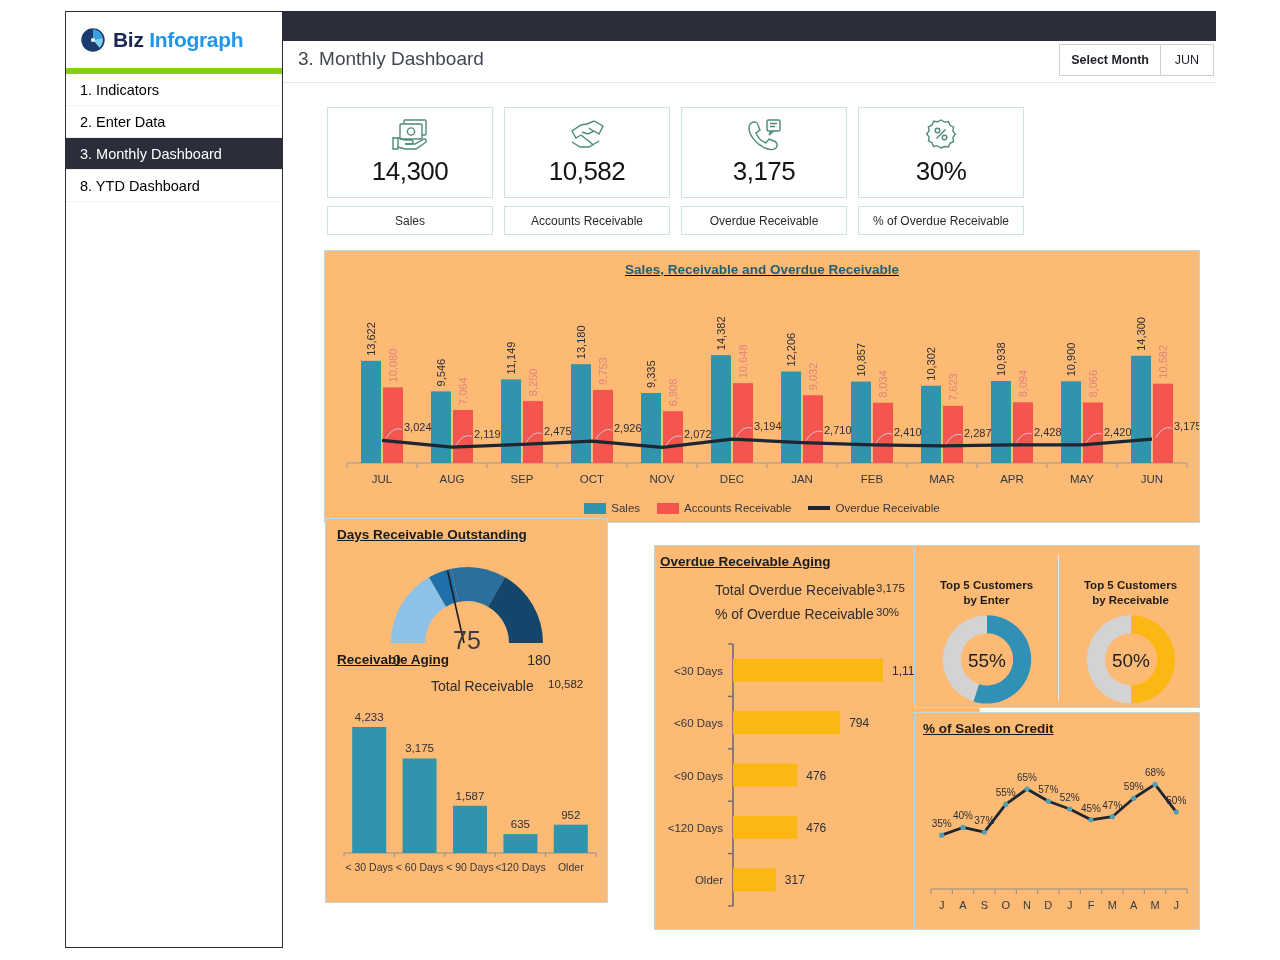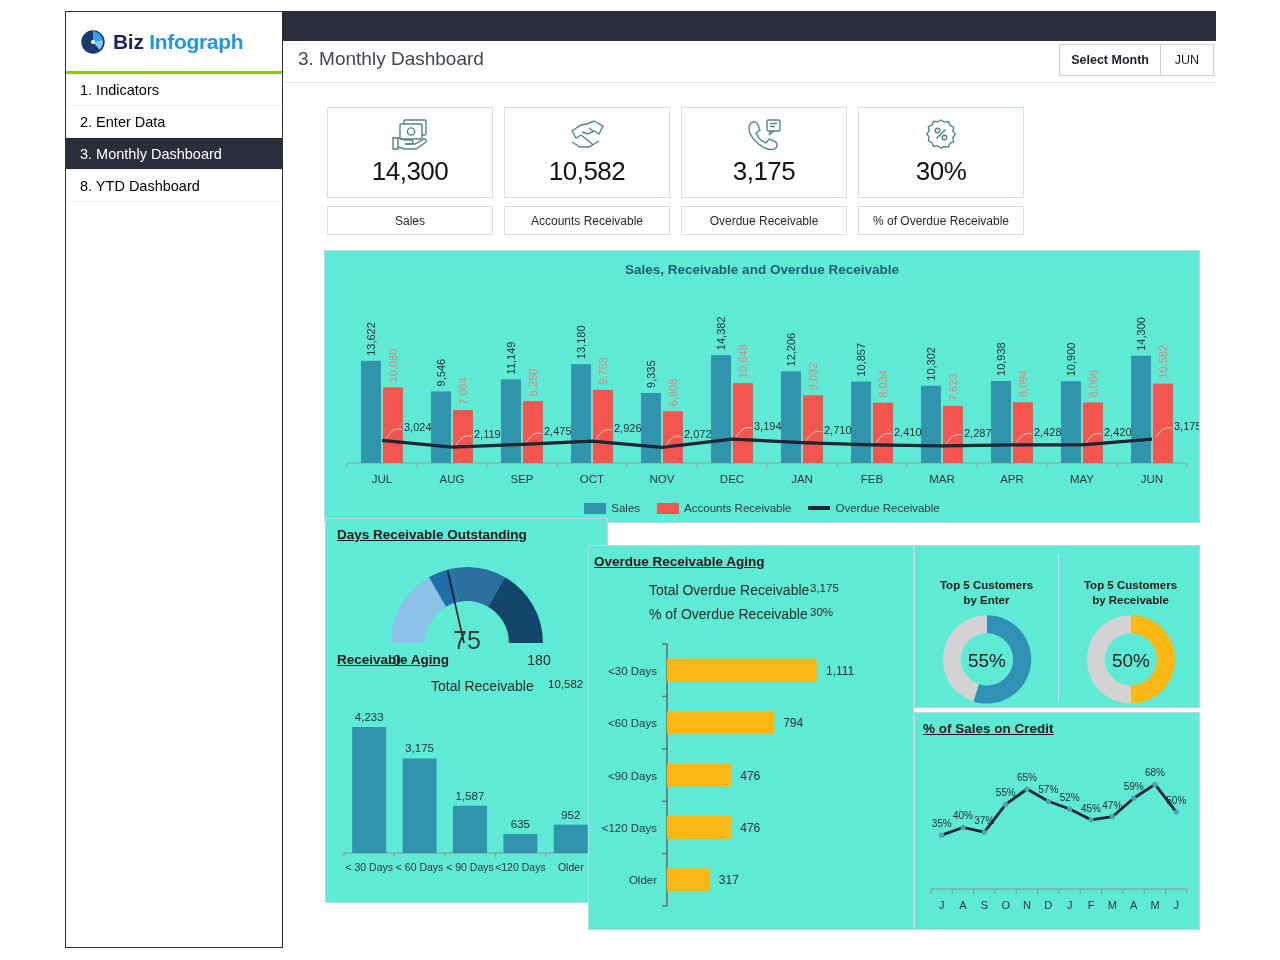--- a/index.html
+++ b/index.html
@@ -14,21 +14,21 @@
   
   .sidebar {
     position: absolute; left: 65px; top: 11px;
     width: 218px; height: 937px;
     background: #ffffff;
     border: 1px solid #2b2d3a;
     z-index: 5;
   }
   .logo-box {
     height: 62px; display: flex; align-items: center;
-    padding-left: 14px; border-bottom: 3px solid #84cc16;
+    padding-left: 14px; border-bottom: 6px solid #84cc16;
   }
   .logo-mark { width: 26px; height: 26px; margin-right: 7px; flex: none; }
   .logo-text { font-size: 21px; font-weight: bold; letter-spacing: -0.3px; white-space: nowrap; }
   .logo-biz { color: #1b2a52; }
   .logo-info { color: #2196e8; }
 
   .nav-item {
     height: 32px; display: flex; align-items: center;
     padding-left: 14px; font-size: 14.5px; color: #000000;
     border-bottom: 1px solid #f0f0f0;
@@ -73,24 +73,24 @@
   }
   .kpi-icon { height: 40px; display: flex; align-items: center; justify-content: center; }
   .kpi-value { font-size: 26px; color: #141414; margin-top: 1px; letter-spacing: -0.5px; }
   .kpi-label-box {
     margin-top: 8px; height: 29px; border: 1px solid #cfe0e6; background: #fff;
     display: flex; align-items: center; justify-content: center;
     font-size: 12px; color: #2a2a2a; white-space: nowrap; overflow: hidden;
   }
 
   
-  .panel { position: absolute; background: #5eead4; border: 1px solid #bcd7e0; }
+  .panel { position: absolute; background: #fdba74; border: 1px solid #bcd7e0; text-decoration: underline; }
   #main-chart-panel { left: 324px; top: 250px; width: 876px; height: 273px; }
   #dro-panel       { left: 325px; top: 518px; width: 283px; height: 385px; }
-  #overdue-panel   { left: 588px; top: 545px; width: 326px; height: 385px; }
+  #overdue-panel   { left: 654px; top: 545px; width: 326px; height: 385px; }
   #donut-panel     { left: 914px; top: 545px; width: 286px; height: 163px; }
   #credit-panel    { left: 914px; top: 712px; width: 286px; height: 218px; }
 
   .panel-title {
     font-size: 13.5px; font-weight: bold; color: #1b1b1b;
     text-decoration: underline; white-space: nowrap;
   }
   .chart-title {
     text-align: center; font-size: 13.5px; font-weight: bold;
     color: #1f5f73; padding-top: 11px;

